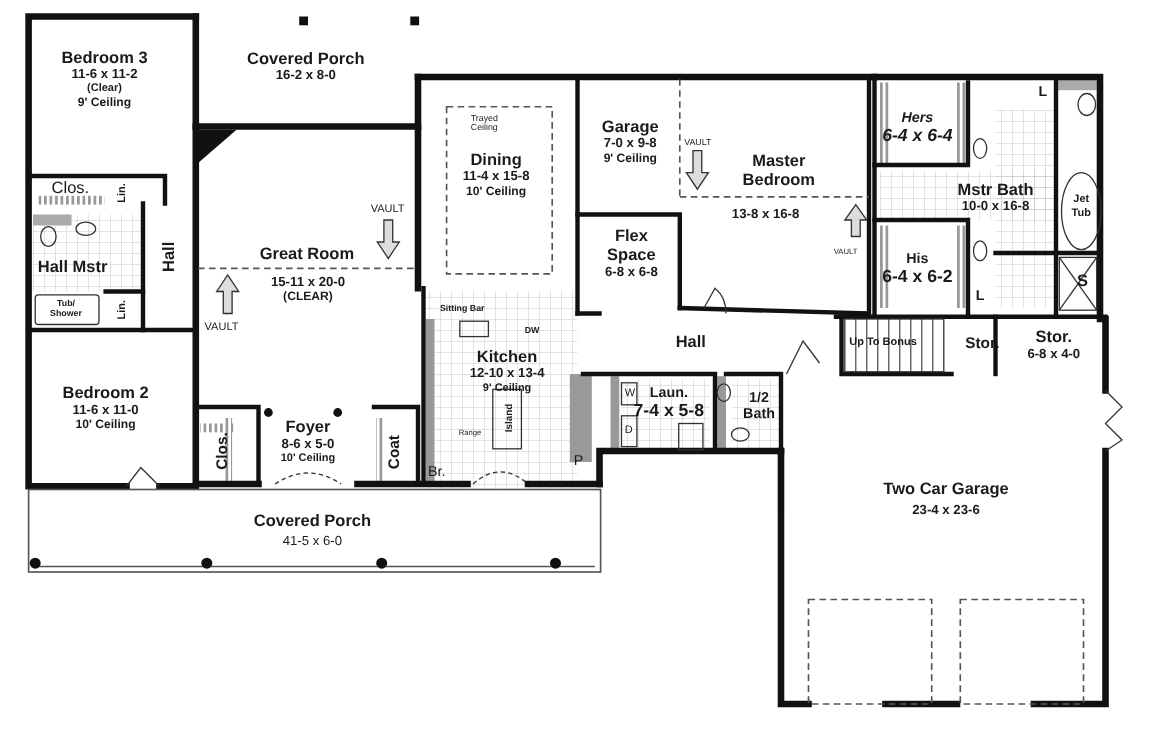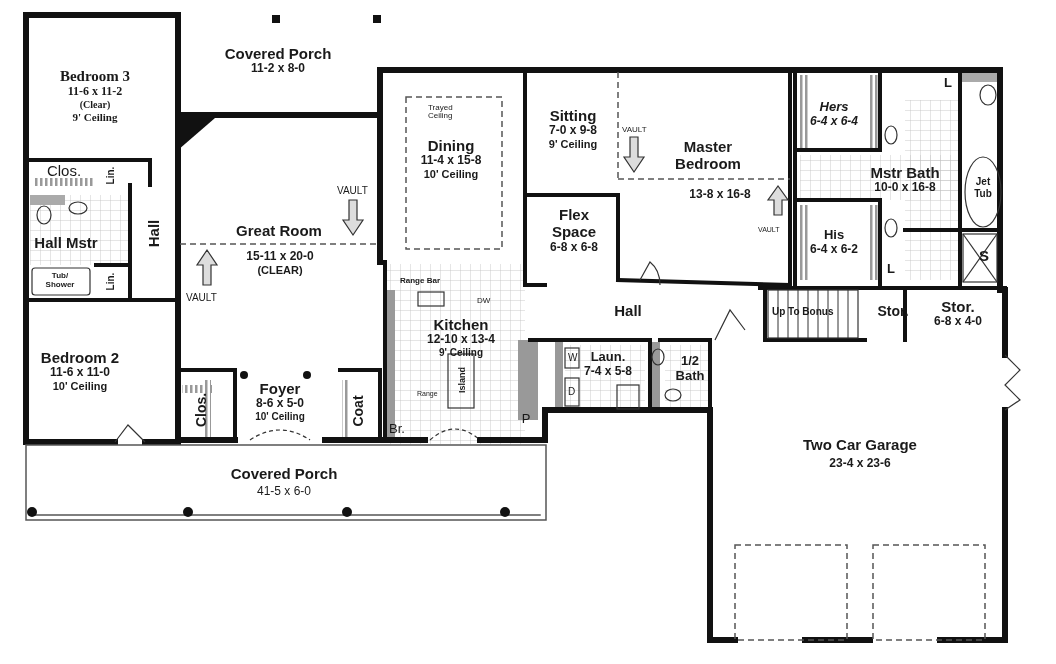--- a/index.html
+++ b/index.html
@@ -4,21 +4,21 @@
 <style>
   html, body { margin: 0; padding: 0; background: #ffffff; }
   body { width: 1056px; height: 664px; position: relative; overflow: hidden;
          font-family: "Liberation Sans", sans-serif; color: #1a1a1a; }
   svg.plan { position: absolute; left: 0; top: 0; }
   .lbl { position: absolute; text-align: center; line-height: 1.15; white-space: nowrap; transform: translateX(-50%); }
   .name { font-weight: bold; font-size: 15px; display: block; }
   .dim { font-weight: bold; font-size: 12px; display: block; }
   .note { font-weight: bold; font-size: 11px; display: block; }
   .small .name { font-size: 13px; }
-  .small .dim { font-size: 12px; }
+  .small .dim { font-size: 16px; }
   .tiny { font-size: 8px; font-weight: normal; position: absolute; white-space: nowrap; }
   .vert { position: absolute; font-weight: bold; transform: rotate(-90deg); transform-origin: center; white-space: nowrap; }
   .vault { position: absolute; font-size: 10px; }
 </style>
 </head>
 <body>
 
 <svg class="plan" width="1056" height="664" viewBox="0 0 1056 664">
   <defs>
     <pattern id="tile" width="10" height="10" patternUnits="userSpaceOnUse">
@@ -153,44 +153,44 @@
   <g fill="none" stroke="#333" stroke-width="1.2">
     <path d="M640 280 L650 262 Q660 270 660 285"></path>
     <path d="M715 340 L730 310 L745 330"></path>
     <path d="M115 442 L128 425 L145 442"></path>
     <path d="M250 440 Q280 420 310 440" stroke-dasharray="4 3"></path>
     <path d="M430 440 Q455 418 480 440" stroke-dasharray="4 3"></path>
     <path d="M1005 355 L1020 370 L1005 385 L1020 400 L1005 410"></path>
   </g>
 </svg>
 
-<div class="lbl" style="left:95px;top:68px;font-family:Liberation Serif, serif;">
+<div class="lbl" style="left:95px;top:44px;">
   <span class="name">Bedroom 3</span>
   <span class="dim">11-6 x 11-2</span>
   <span class="note" style="font-size:10px">(Clear)</span>
   <span class="note">9' Ceiling</span>
 </div>
 <div class="lbl" style="left:278px;top:45px;">
   <span class="name">Covered Porch</span>
-  <span class="dim">11-2 x 8-0</span>
+  <span class="dim">16-2 x 8-0</span>
 </div>
 <div class="lbl" style="left:451px;top:137px;">
   <span class="name">Dining</span>
   <span class="dim">11-4 x 15-8</span>
   <span class="note">10' Ceiling</span>
 </div>
 <div class="lbl" style="left:573px;top:107px;">
-  <span class="name">Sitting</span>
+  <span class="name">Garage</span>
   <span class="dim">7-0 x 9-8</span>
   <span class="note">9' Ceiling</span>
 </div>
 <div class="lbl" style="left:708px;top:138px;width:110px;white-space:normal;">
   <span class="name">Master Bedroom</span>
 </div>
-<div class="lbl" style="left:720px;top:188px;">
+<div class="lbl" style="left:696px;top:188px;">
   <span class="dim">13-8 x 16-8</span>
 </div>
 <div class="lbl small" style="left:834px;top:100px;font-style:italic;">
   <span class="name">Hers</span>
   <span class="dim">6-4 x 6-4</span>
 </div>
 <div class="lbl" style="left:905px;top:164px;">
   <span class="name">Mstr Bath</span>
   <span class="dim">10-0 x 16-8</span>
 </div>
@@ -217,21 +217,21 @@
   <span class="dim">12-10 x 13-4</span>
   <span class="note" style="font-size:10px">9' Ceiling</span>
 </div>
 <div class="lbl" style="left:628px;top:302px;">
   <span class="name">Hall</span>
 </div>
 <div class="lbl" style="left:958px;top:298px;">
   <span class="name">Stor.</span>
   <span class="dim">6-8 x 4-0</span>
 </div>
-<div class="lbl" style="left:80px;top:349px;">
+<div class="lbl" style="left:96px;top:349px;">
   <span class="name">Bedroom 2</span>
   <span class="dim">11-6 x 11-0</span>
   <span class="note">10' Ceiling</span>
 </div>
 <div class="lbl" style="left:280px;top:380px;">
   <span class="name">Foyer</span>
   <span class="dim">8-6 x 5-0</span>
   <span class="note" style="font-size:10px">10' Ceiling</span>
 </div>
 <div class="lbl small" style="left:608px;top:350px;">
@@ -253,22 +253,22 @@
 <div class="lbl" style="left:64px;top:162px;font-size:15px;">Clos.</div>
 <div class="vert" style="left:102px;top:170px;font-size:10px;">Lin.</div>
 <div class="vert" style="left:102px;top:276px;font-size:10px;">Lin.</div>
 <div class="vert" style="left:140px;top:225px;font-size:15px;">Hall</div>
 <div class="lbl" style="left:60px;top:271px;font-size:8px;width:40px;white-space:normal;font-weight:bold;">Tub/ Shower</div>
 <div class="vault" style="left:337px;top:185px;">VAULT</div>
 <div class="vault" style="left:186px;top:292px;">VAULT</div>
 <div class="vault" style="left:622px;top:125px;font-size:8px;">VAULT</div>
 <div class="vault" style="left:758px;top:226px;font-size:7px;">VAULT</div>
 <div class="tiny" style="left:428px;top:104px;width:40px;white-space:normal;line-height:1;">Trayed Ceiling</div>
-<div class="tiny" style="left:400px;top:276px;font-weight:bold;">Range Bar</div>
-<div class="tiny" style="left:457px;top:296px;font-weight:normal;padding-left:20px;">DW</div>
+<div class="tiny" style="left:400px;top:276px;font-weight:bold;">Sitting Bar</div>
+<div class="tiny" style="left:457px;top:296px;font-weight:bold;padding-left:20px;">DW</div>
 <div class="vert" style="left:449px;top:375px;font-size:9px;">Island</div>
 <div class="tiny" style="left:417px;top:390px;font-size:7px;">Range</div>
 <div class="lbl" style="left:397px;top:422px;font-size:13px;">Br.</div>
 <div class="lbl" style="left:526px;top:412px;font-size:13px;">P</div>
 <div class="vert" style="left:184px;top:402px;font-size:14px;">Clos.</div>
 <div class="vert" style="left:342px;top:403px;font-size:14px;">Coat</div>
 <div class="tiny" style="left:568px;top:352px;font-size:10px;">W</div>
 <div class="tiny" style="left:568px;top:386px;font-size:10px;">D</div>
 <div class="tiny" style="left:772px;top:306px;font-size:10px;font-weight:bold;text-align:right;">Up To Bonus</div>
 <div class="lbl" style="left:893px;top:303px;font-size:14px;font-weight:bold;">Stor.</div>

